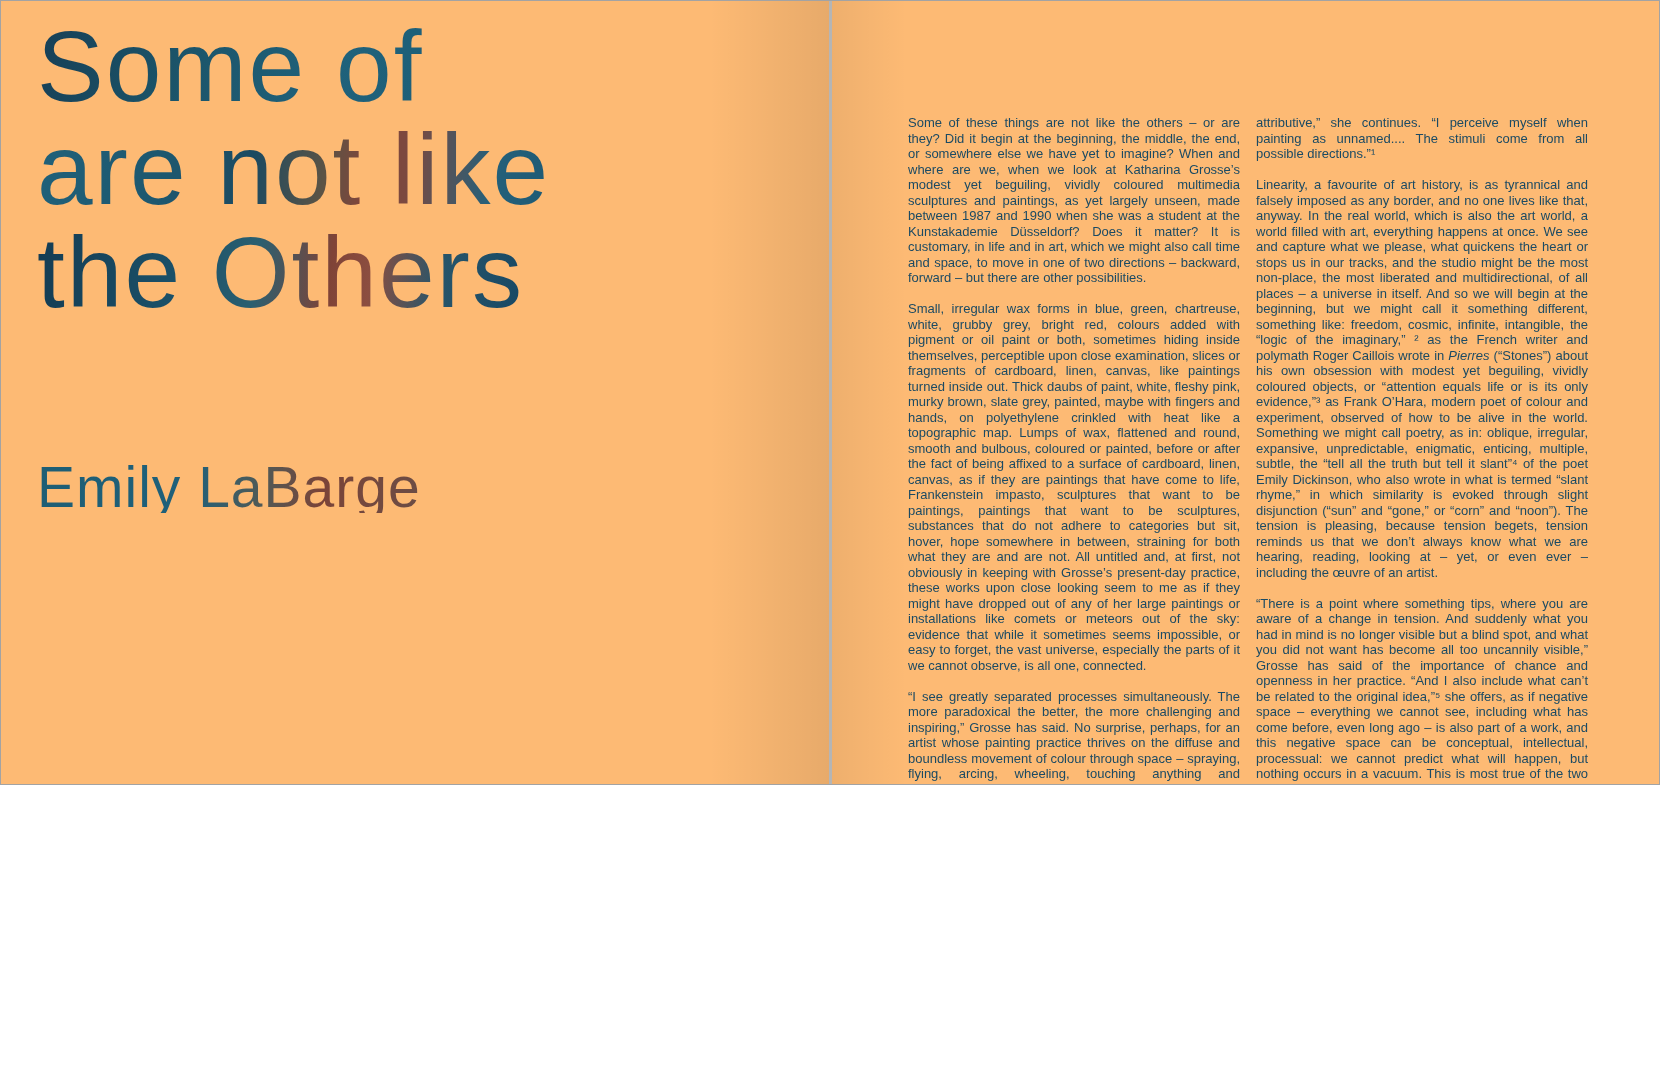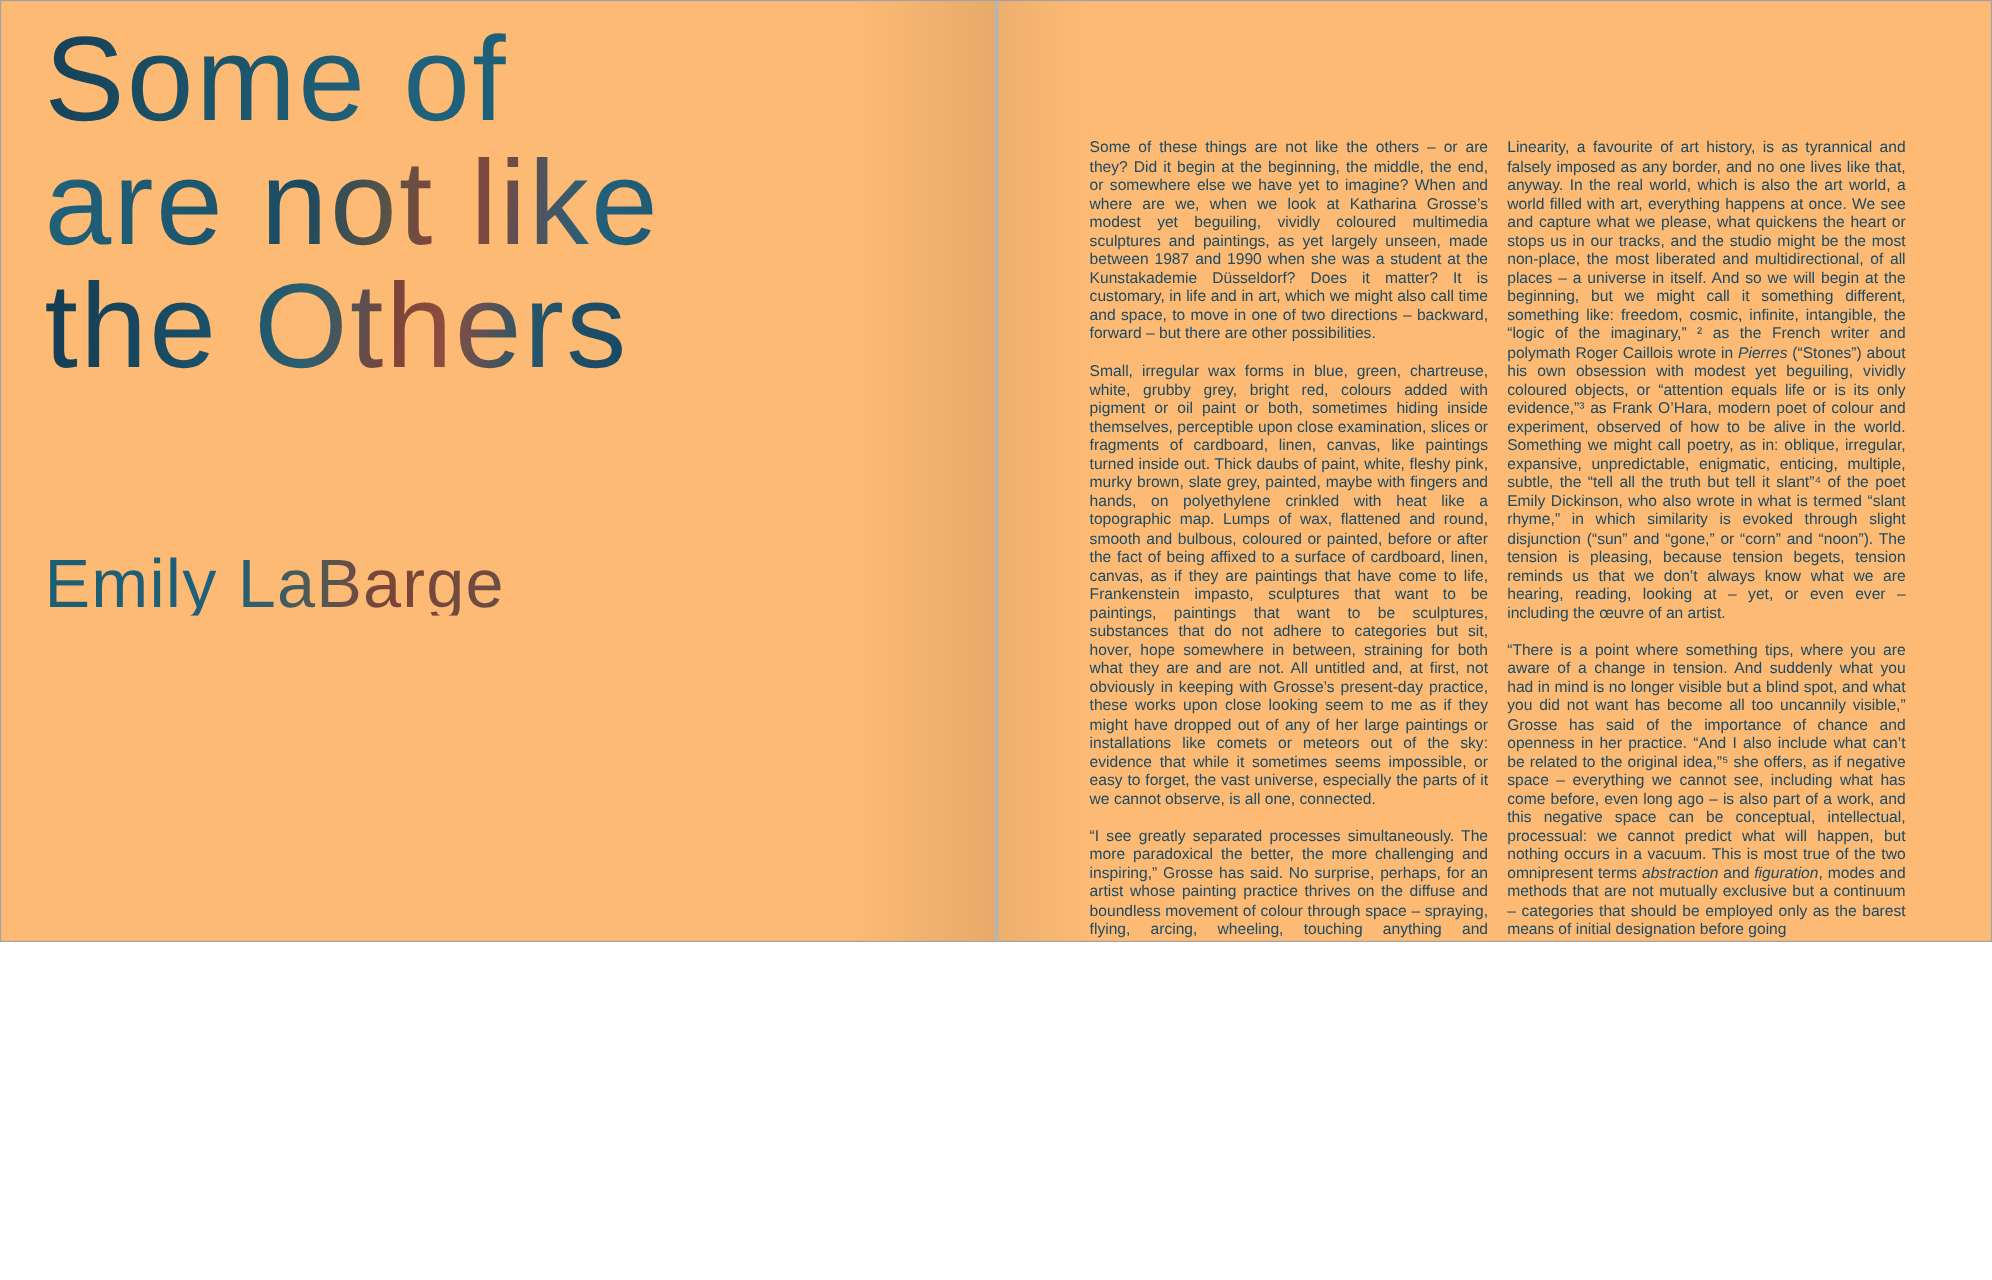--- a/index.html
+++ b/index.html
@@ -83,19 +83,20 @@
   <div class="spine-line"></div>
   <div class="gutter-shadow-right"></div>
 
   <div>
     <div class="col" id="col1">
         <p>Some of these things are not like the others – or are they? Did it begin at the beginning, the middle, the end, or somewhere else we have yet to imagine? When and where are we, when we look at Katharina Grosse’s modest yet beguiling, vividly coloured multimedia sculptures and paintings, as yet largely unseen, made between 1987 and 1990 when she was a student at the Kunstakademie Düsseldorf? Does it matter? It is customary, in life and in art, which we might also call time and space, to move in one of two directions – backward, forward – but there are other possibilities.</p>
         <p>Small, irregular wax forms in blue, green, chartreuse, white, grubby grey, bright red, colours added with pigment or oil paint or both, sometimes hiding inside themselves, perceptible upon close examination, slices or fragments of cardboard, linen, canvas, like paintings turned inside out. Thick daubs of paint, white, fleshy pink, murky brown, slate grey, painted, maybe with fingers and hands, on polyethylene crinkled with heat like a topographic map. Lumps of wax, flattened and round, smooth and bulbous, coloured or painted, before or after the fact of being affixed to a surface of cardboard, linen, canvas, as if they are paintings that have come to life, Frankenstein impasto, sculptures that want to be paintings, paintings that want to be sculptures, substances that do not adhere to categories but sit, hover, hope somewhere in between, straining for both what they are and are not. All untitled and, at first, not obviously in keeping with Grosse’s present-day practice, these works upon close looking seem to me as if they might have dropped out of any of her large paintings or installations like comets or meteors out of the sky: evidence that while it sometimes seems impossible, or easy to forget, the vast universe, especially the parts of it we cannot observe, is all one, connected.</p>
         <p>“I see greatly separated processes simultaneously. The more paradoxical the better, the more challenging and inspiring,” Grosse has said. No surprise, perhaps, for an artist whose painting practice thrives on the diffuse and boundless movement of colour through space – spraying, flying, arcing, wheeling, touching anything and everything, making each surface its own. “I rush through a museum and see images and objects from the Romanesque period to the present, and let them conflict and relate... I do not want to follow the chronological, the</p>
       </div>
     <div class="col" id="col2">
+        <p>attributive,” she continues. “I perceive myself when painting as unnamed.... The stimuli come from all possible directions.”¹</p>
         <p>Linearity, a favourite of art history, is as tyrannical and falsely imposed as any border, and no one lives like that, anyway. In the real world, which is also the art world, a world filled with art, everything happens at once. We see and capture what we please, what quickens the heart or stops us in our tracks, and the studio might be the most non-place, the most liberated and multidirectional, of all places – a universe in itself. And so we will begin at the beginning, but we might call it something different, something like: freedom, cosmic, infinite, intangible, the “logic of the imaginary,” ² as the French writer and polymath Roger Caillois wrote in <i>Pierres</i> (“Stones”) about his own obsession with modest yet beguiling, vividly coloured objects, or “attention equals life or is its only evidence,”³ as Frank O’Hara, modern poet of colour and experiment, observed of how to be alive in the world. Something we might call poetry, as in: oblique, irregular, expansive, unpredictable, enigmatic, enticing, multiple, subtle, the “tell all the truth but tell it slant”⁴ of the poet Emily Dickinson, who also wrote in what is termed “slant rhyme,” in which similarity is evoked through slight disjunction (“sun” and “gone,” or “corn” and “noon”). The tension is pleasing, because tension begets, tension reminds us that we don’t always know what we are hearing, reading, looking at – yet, or even ever – including the œuvre of an artist.</p>
         <p>“There is a point where something tips, where you are aware of a change in tension. And suddenly what you had in mind is no longer visible but a blind spot, and what you did not want has become all too uncannily visible,” Grosse has said of the importance of chance and openness in her practice. “And I also include what can’t be related to the original idea,”⁵ she offers, as if negative space – everything we cannot see, including what has come before, even long ago – is also part of a work, and this negative space can be conceptual, intellectual, processual: we cannot predict what will happen, but nothing occurs in a vacuum. This is most true of the two omnipresent terms <i>abstraction</i> and <i>figuration</i>, modes and methods that are not mutually exclusive but a continuum – categories that should be employed only as the barest means of initial designation before going</p>
       </div>
     <div class="pagenum" id="pn-right">105</div>
   </div>
 
 </div>
 
 </body></html>

